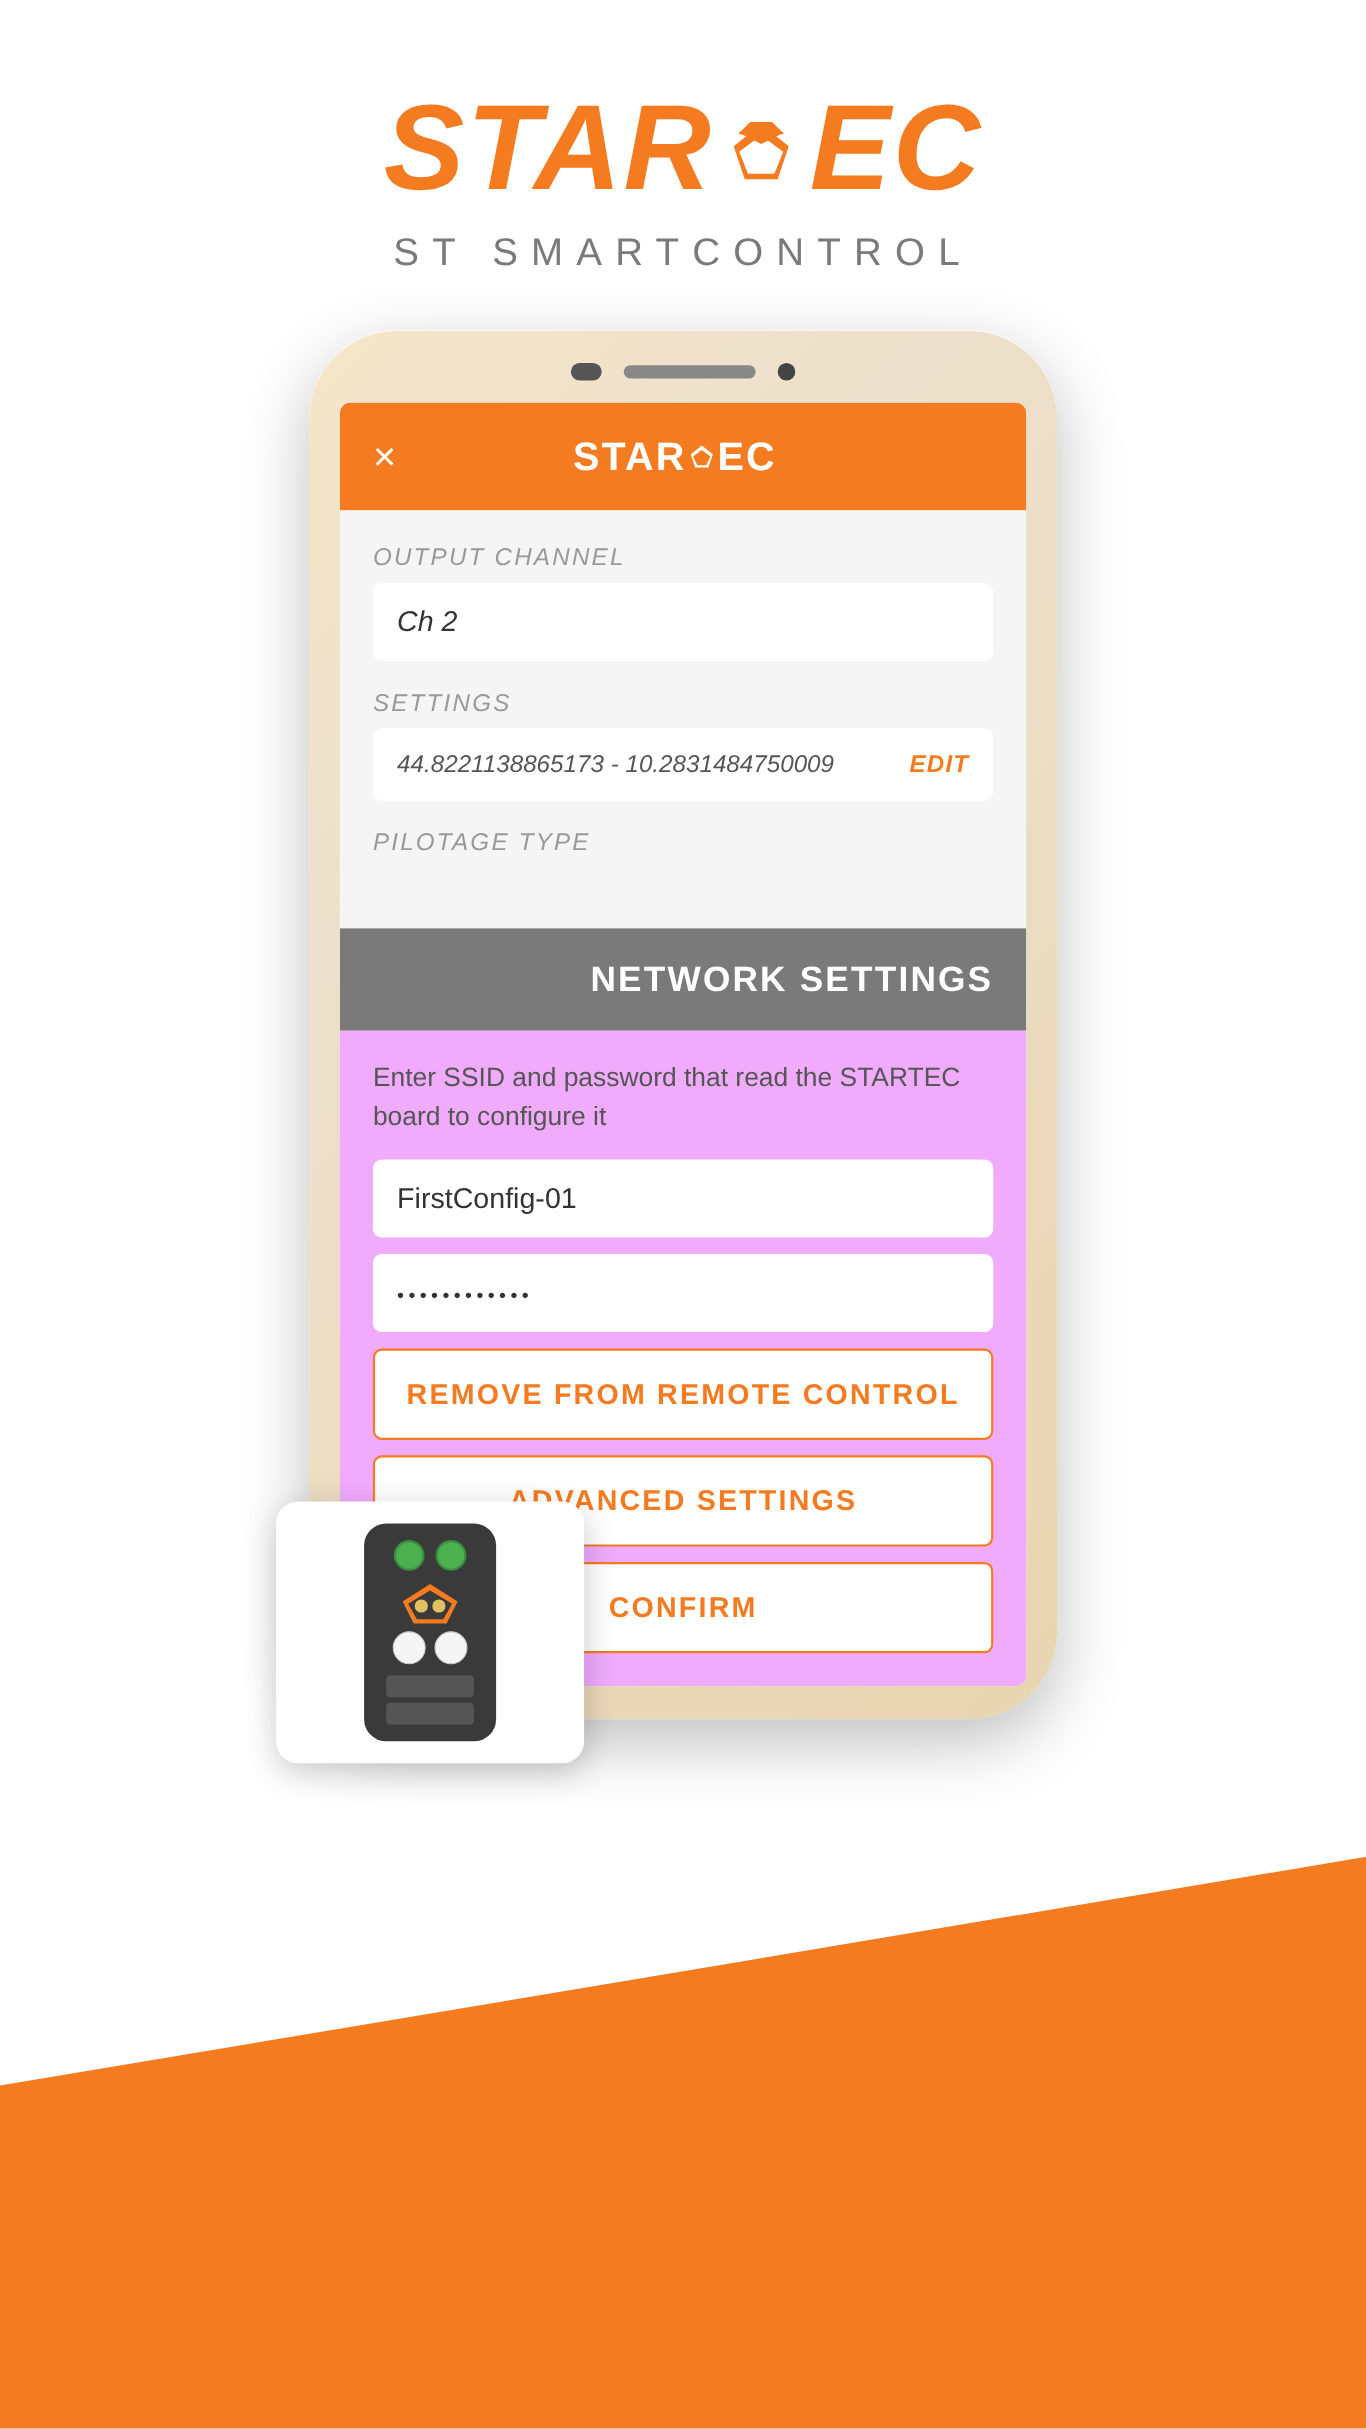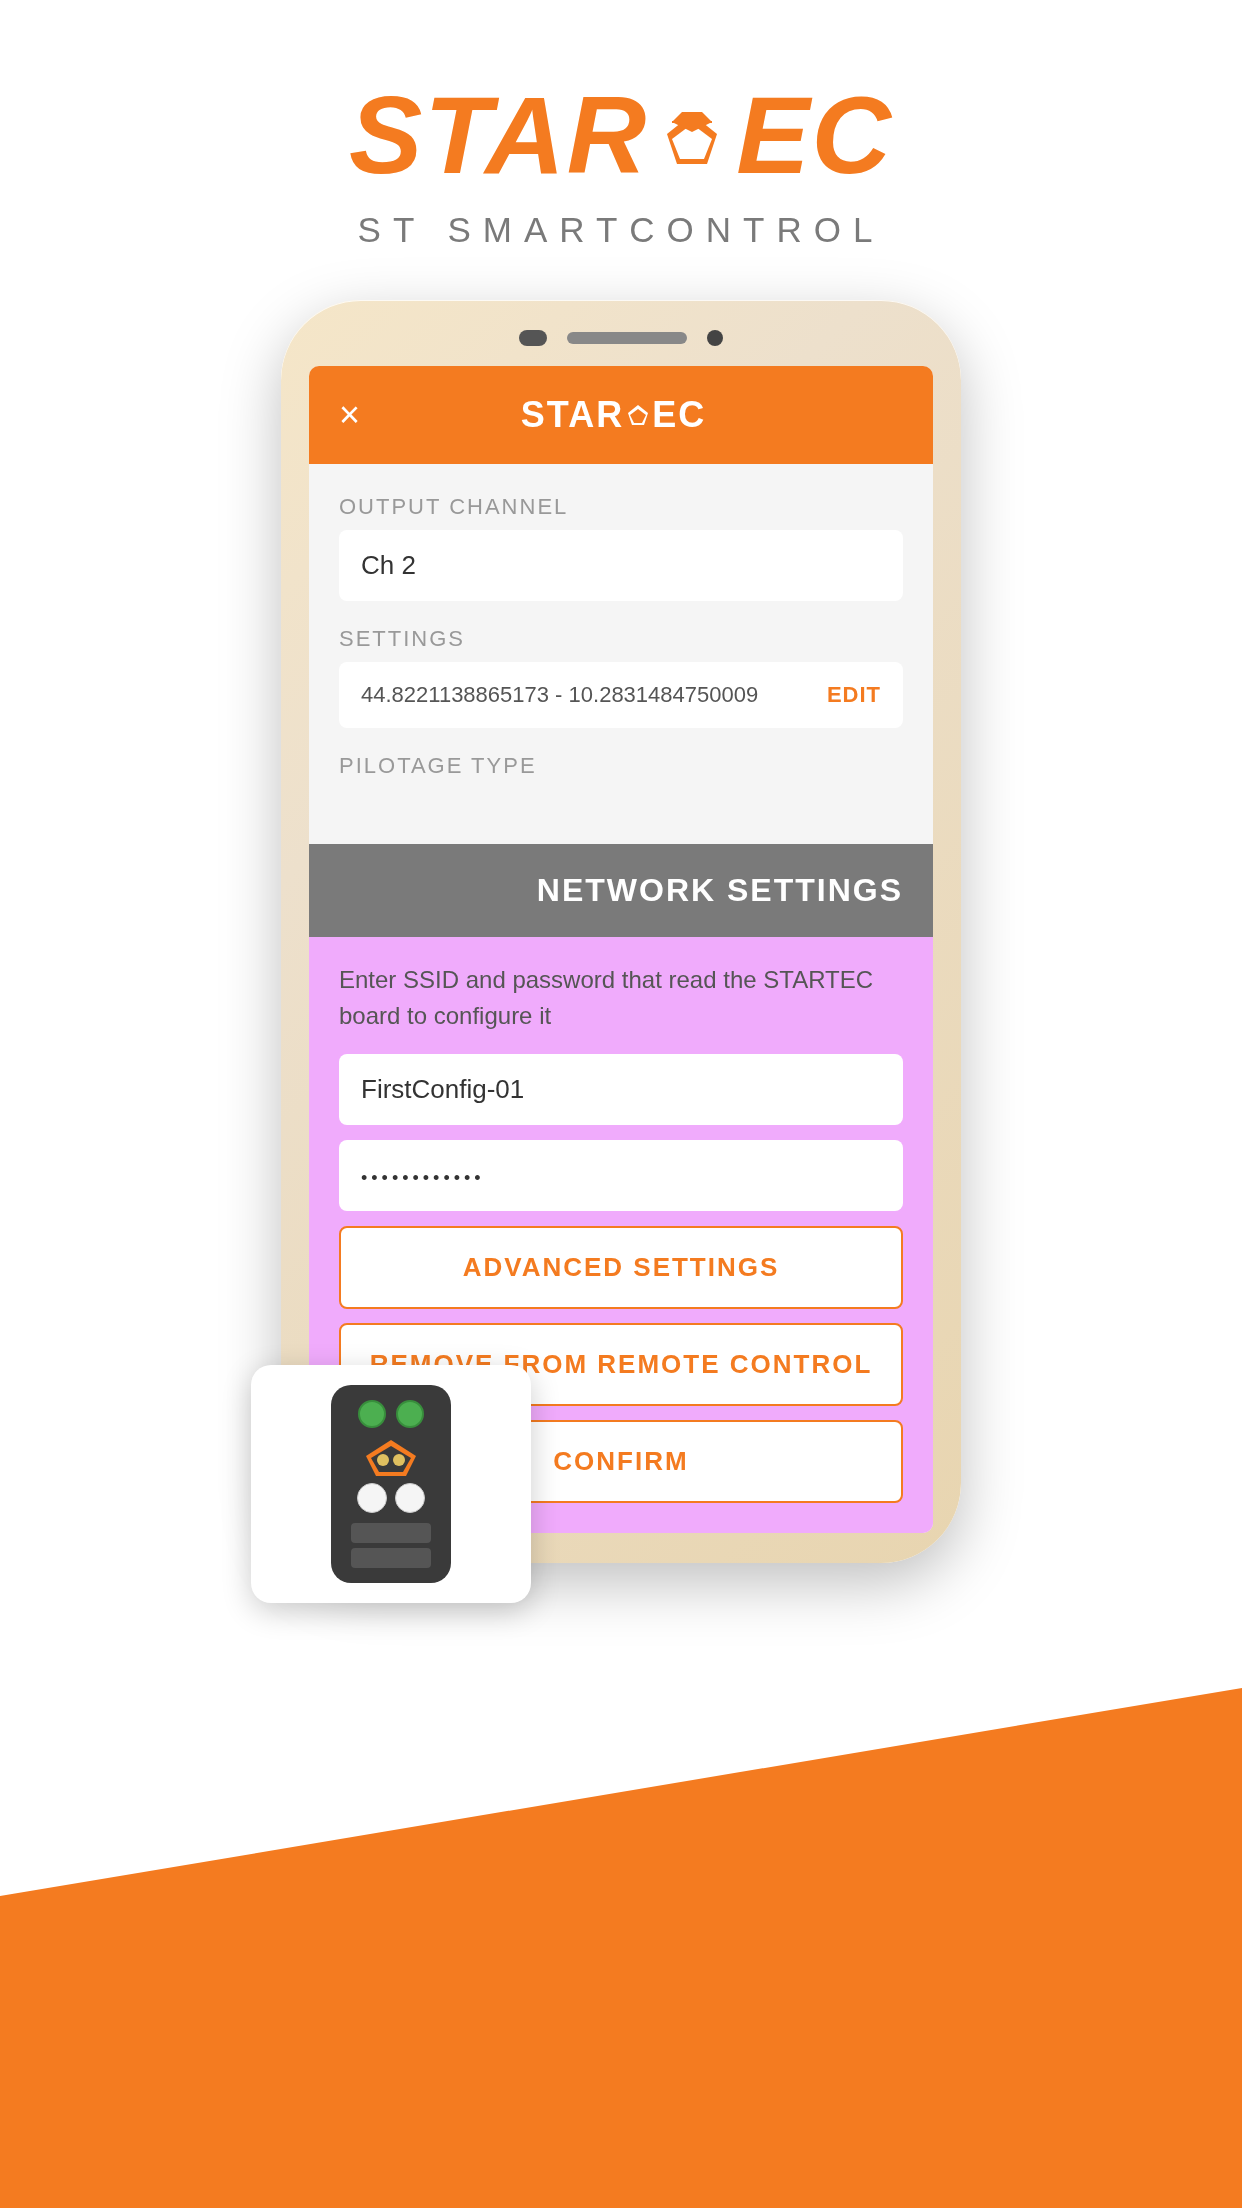--- a/index.html
+++ b/index.html
@@ -141,20 +141,21 @@
     }
 
     
     .form-content {
       background: #f5f5f5;
       padding: 30px 30px 40px;
     }
 
     .field-group {
       margin-bottom: 25px;
+      font-style: italic;
     }
 
     .field-label {
       font-size: 22px;
       color: #999;
       letter-spacing: 2px;
       margin-bottom: 10px;
       font-weight: 500;
     }
 
@@ -386,23 +387,23 @@
         <p class="network-description">Enter SSID and password that read the STARTEC board to configure it</p>
 
         <div class="network-input">
           <span>FirstConfig-01</span>
         </div>
 
         <div class="network-input">
           <span class="password-dots">••••••••••••</span>
         </div>
 
+        <button class="btn">REMOVE FROM REMOTE CONTROL</button>
+
         <button class="btn">ADVANCED SETTINGS</button>
-
-        <button class="btn">REMOVE FROM REMOTE CONTROL</button>
 
         <button class="btn">CONFIRM</button>
 
       </div>
 
     </div>
 
     <div class="remote-widget">
       <div class="remote-body">
 

